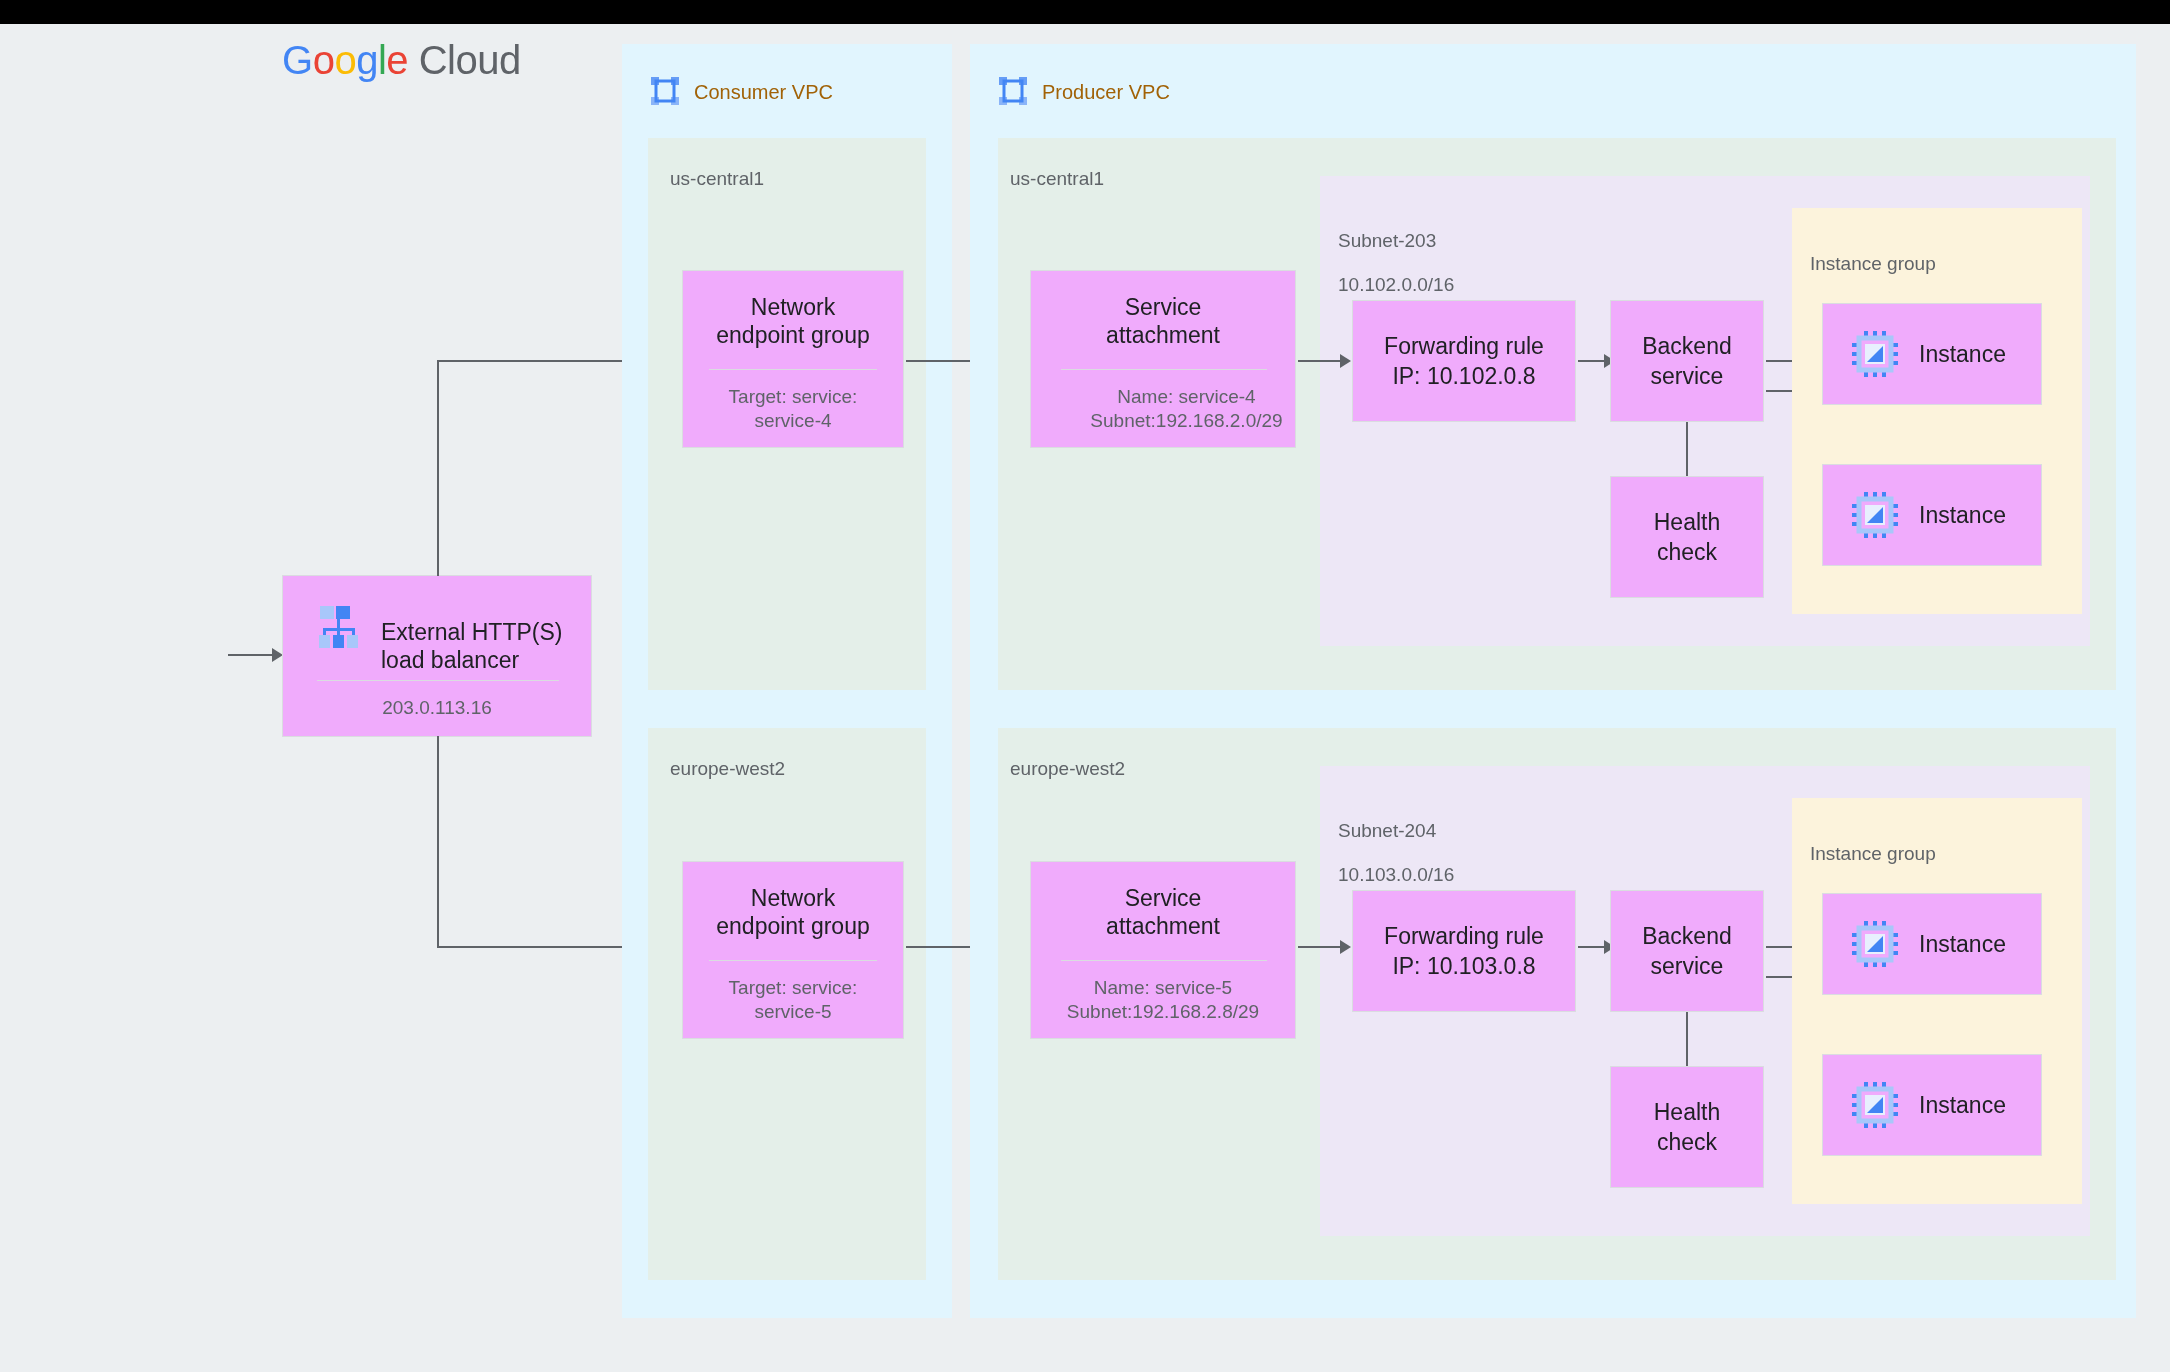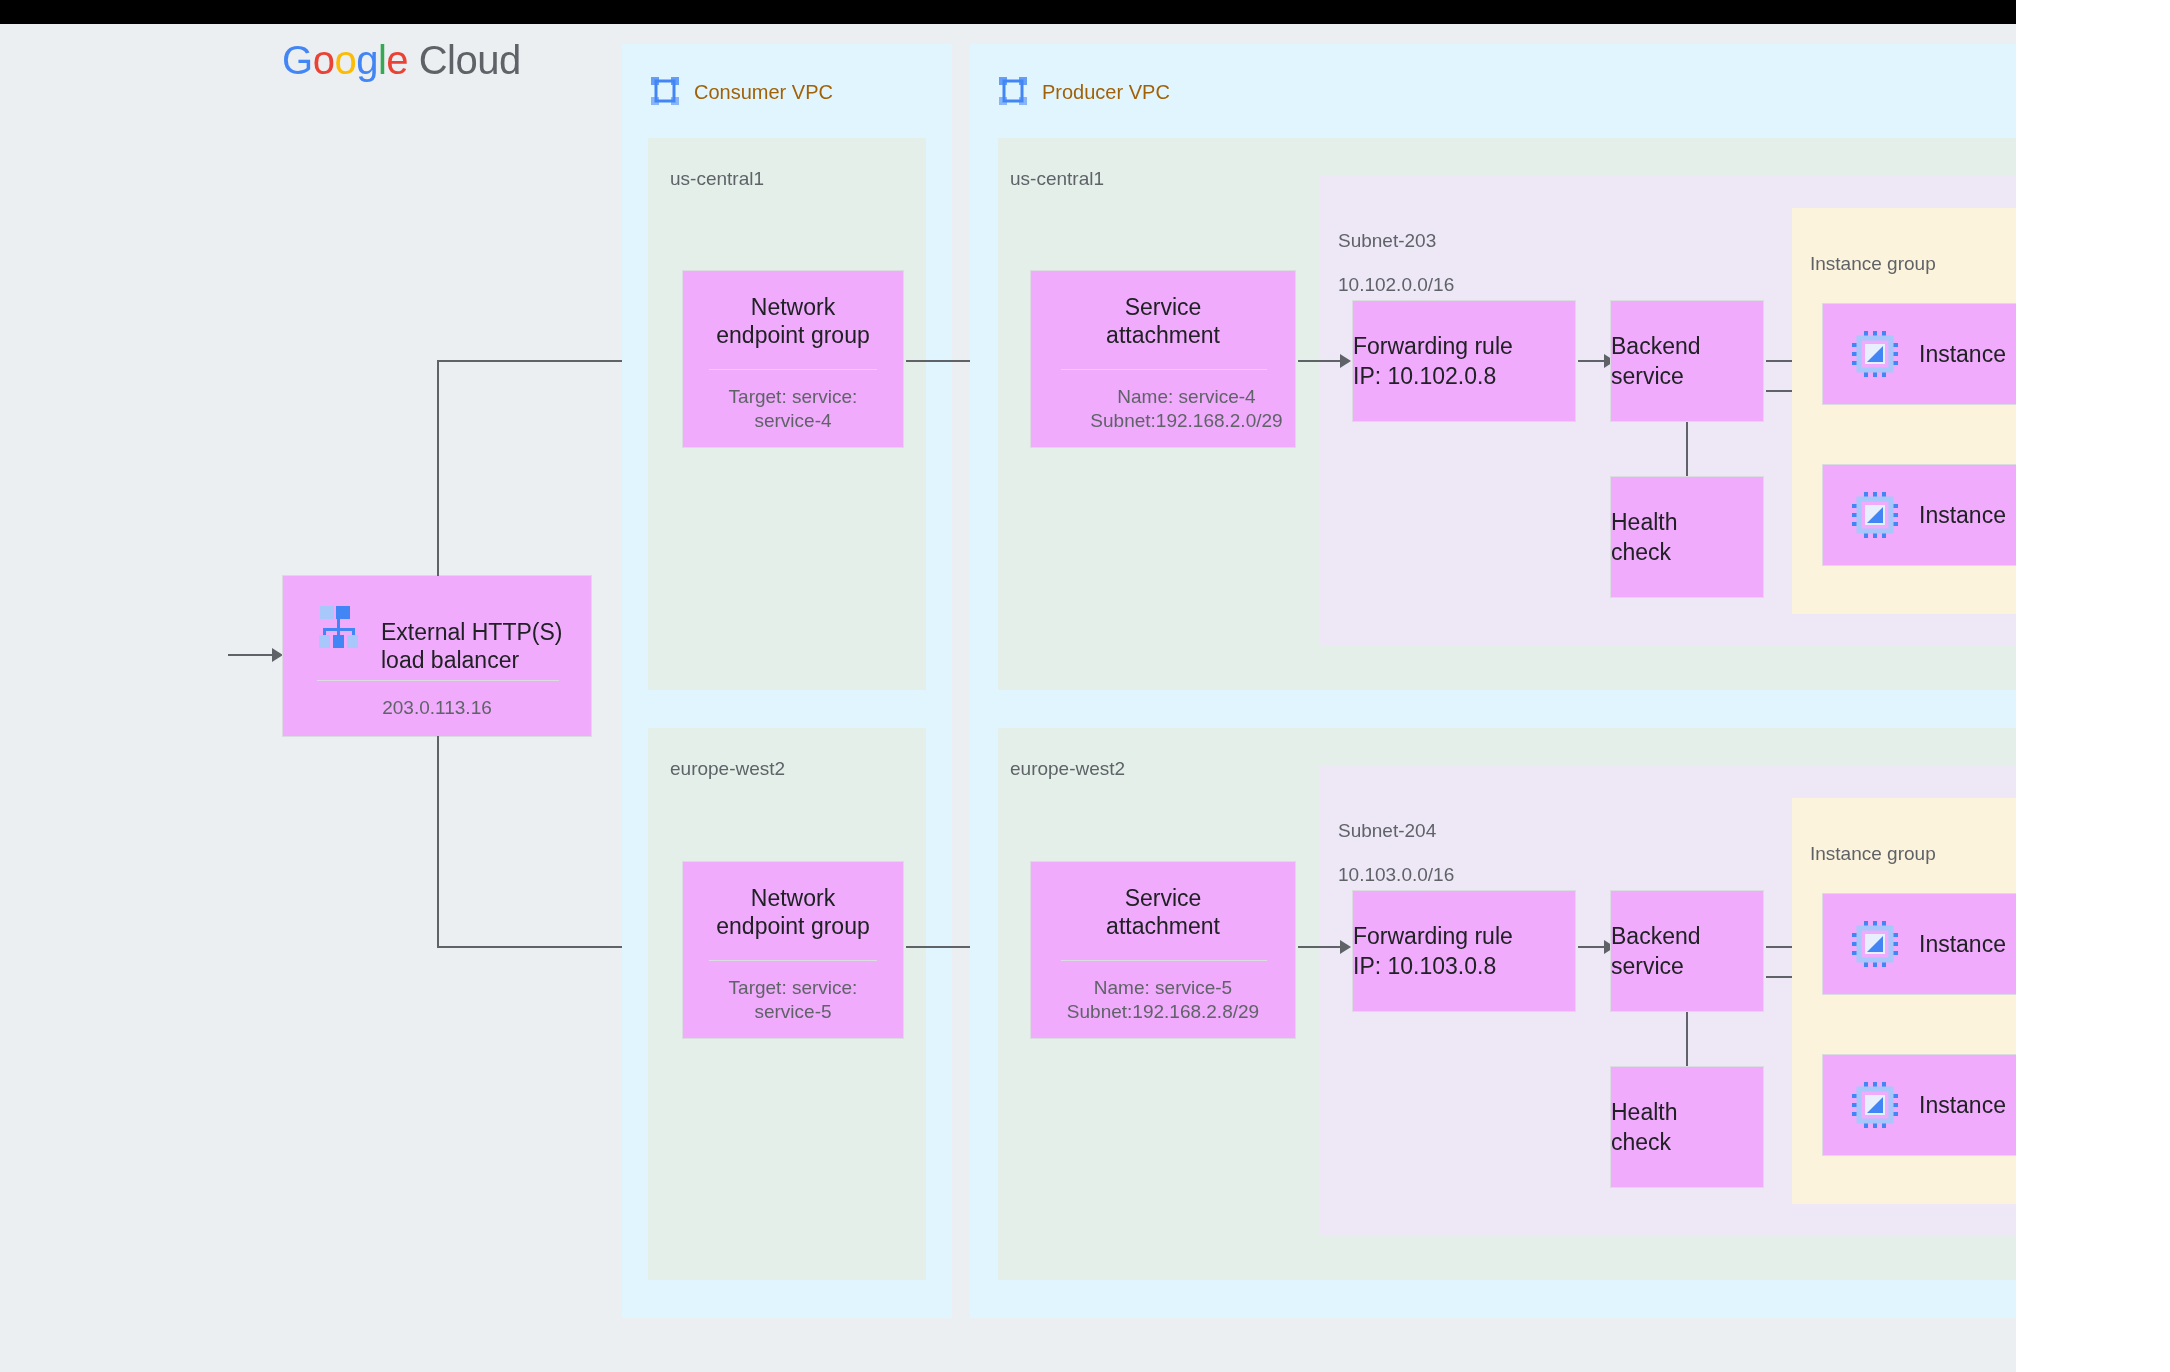--- a/index.html
+++ b/index.html
@@ -1,17 +1,17 @@
 <!DOCTYPE html>
 <html><head>
 <meta charset="utf-8">
 <style>
   html,body{margin:0;padding:0;background:#fff;}
   body{font-family:"Liberation Sans","DejaVu Sans",sans-serif;}
-  #canvas{position:relative;width:2016px;height:1372px;background:#eceff1;overflow:hidden;}
+  #canvas{position:relative;width:2170px;height:1372px;background:#eceff1;overflow:hidden;}
   .topbar{position:absolute;left:0;top:0;width:2170px;height:24px;background:#000;}
   .topbar-notch{position:absolute;left:0;top:0;width:240px;height:14px;background:#000;}
 
   
   .logo{position:absolute;left:282px;top:38px;font-size:40px;letter-spacing:-0.5px;
         font-family:"Liberation Sans","DejaVu Sans",sans-serif;white-space:nowrap;}
   .logo span{font-weight:400;}
   .lg-b{color:#4285f4;} .lg-r{color:#ea4335;} .lg-y{color:#fbbc05;} .lg-g{color:#34a853;}
   .lg-cloud{color:#5f6368;}
 
@@ -24,21 +24,21 @@
   .subnet{position:absolute;background:#ede7f6;}
   .subnet-label{position:absolute;color:#5f6368;font-size:19px;line-height:22px;white-space:pre-line;}
   .igroup{position:absolute;background:#fcf3dc;}
   .igroup-label{position:absolute;color:#5f6368;font-size:19px;white-space:nowrap;}
 
   
   .node{position:absolute;background:#f0abfc;border:1px solid #dadce0;box-sizing:border-box;}
   .node-title{position:absolute;left:0;right:0;text-align:center;color:#202124;font-size:23px;line-height:28px;white-space:pre-line;}
   .node-rule{position:absolute;height:1px;background:#dadce0;}
   .node-sub{position:absolute;left:0;right:0;text-align:center;color:#5f6368;font-size:19px;line-height:24px;white-space:pre-line;}
-  .node-c{position:absolute;left:0;right:0;text-align:left;color:#202124;font-size:23px;line-height:30px;white-space:pre-line;}
+  .node-c{position:absolute;left:0;right:0;text-align:center;color:#202124;font-size:23px;line-height:30px;white-space:pre-line;}
 
   
   .ilabel{position:absolute;color:#202124;font-size:23px;line-height:28px;white-space:pre-line;}
 
   
   .ln{position:absolute;background:#5f6368;}
   .lnh{height:1.6px;} .lnv{width:1.6px;}
   .arrow{position:absolute;width:0;height:0;border-top:7px solid transparent;
          border-bottom:7px solid transparent;border-left:11px solid #5f6368;}
 

